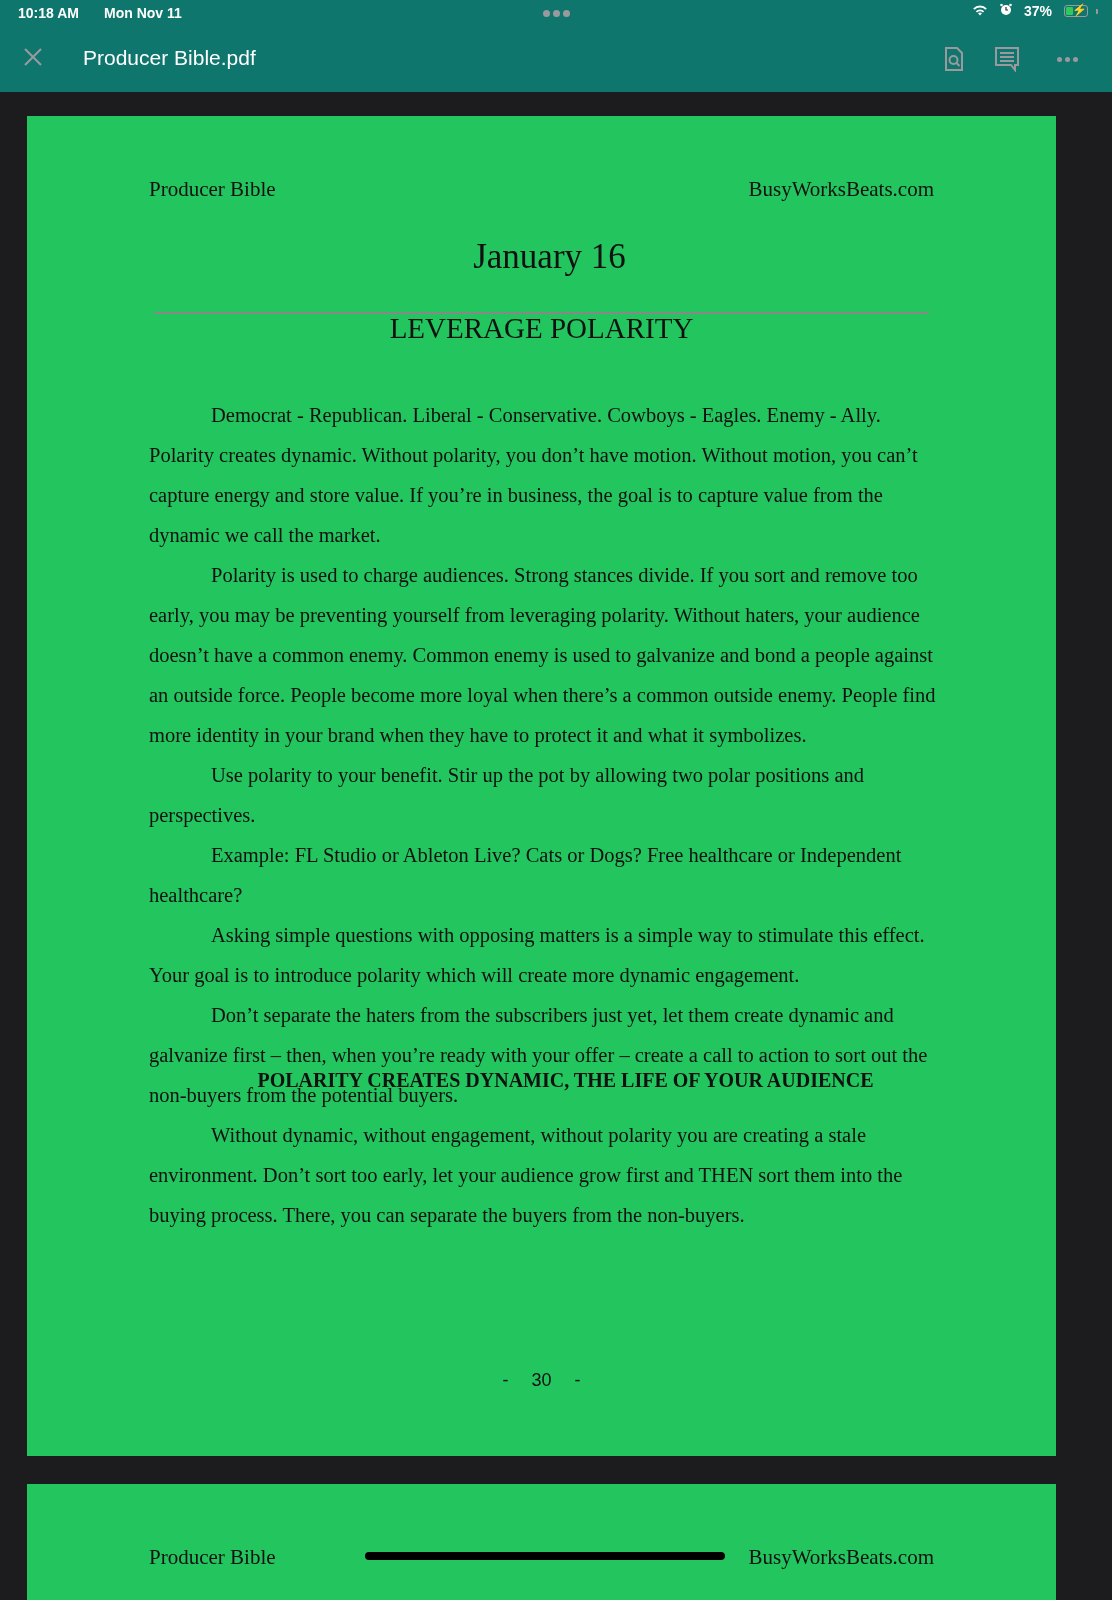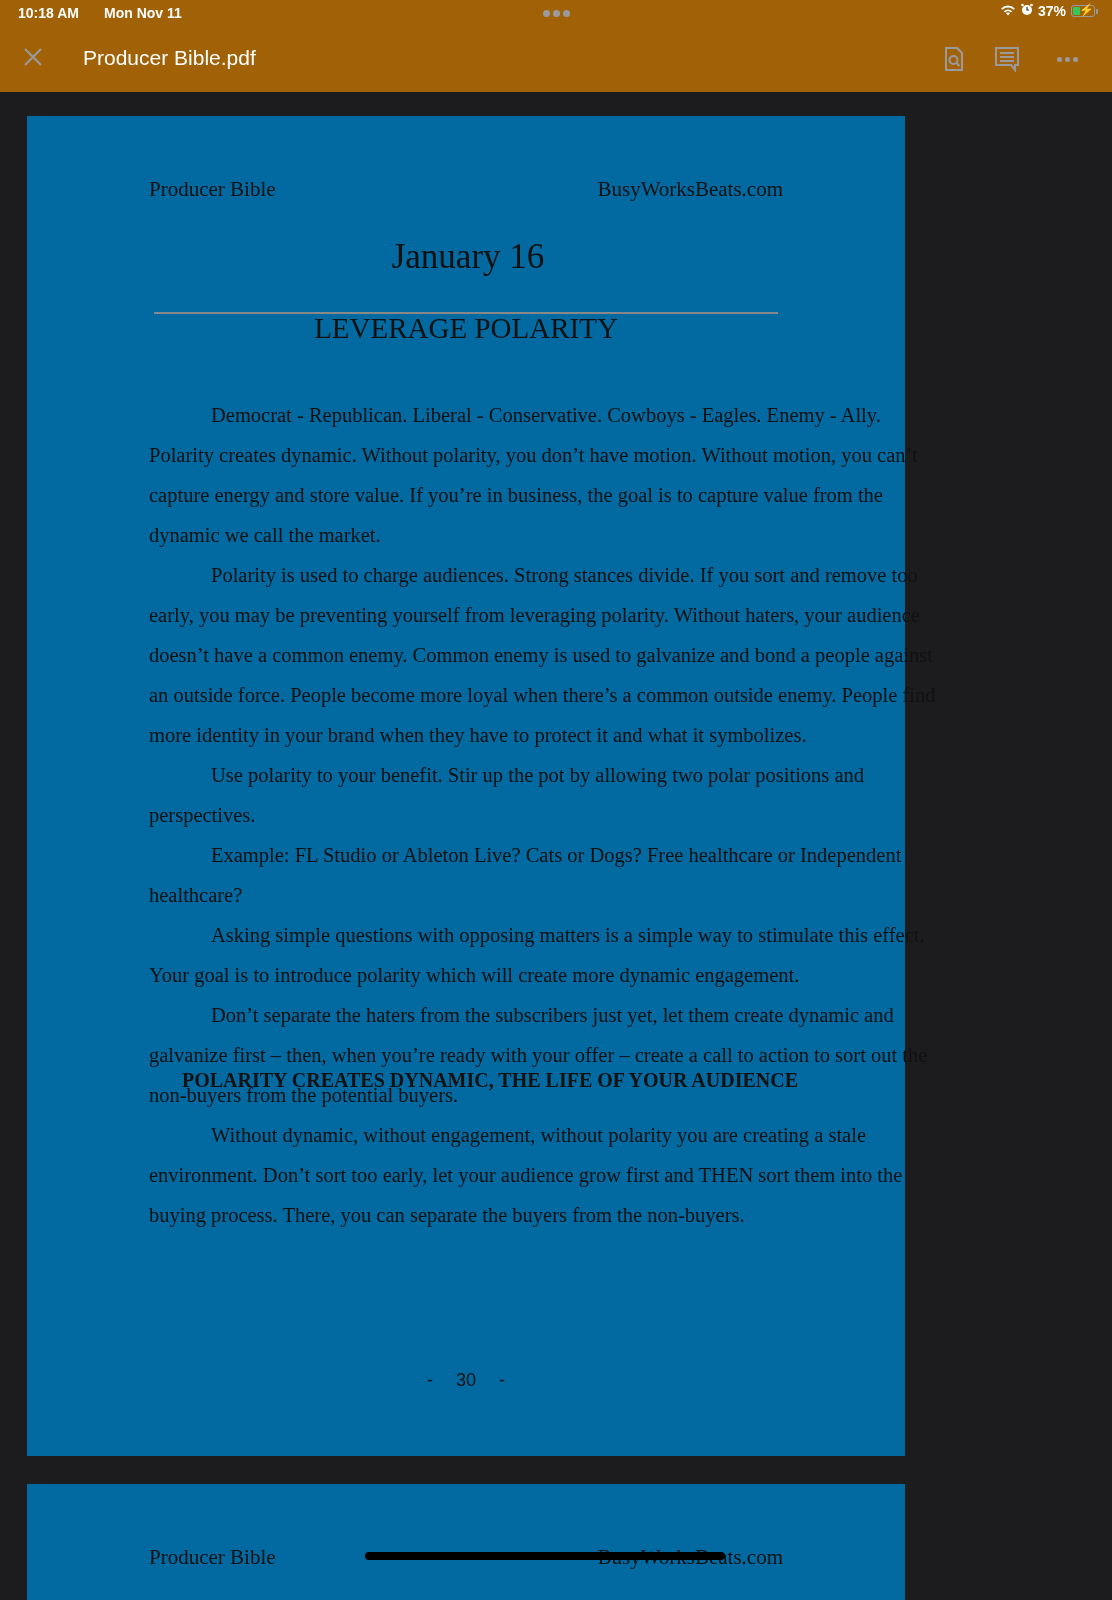--- a/index.html
+++ b/index.html
@@ -3,46 +3,46 @@
 <meta charset="utf-8">
 <style>
   html, body { margin: 0; padding: 0; }
   body {
     width: 1112px; height: 1600px; overflow: hidden;
     background: #1c1c1e; position: relative;
     font-family: "Liberation Sans", sans-serif;
   }
   .topbar {
     position: absolute; left: 0; top: 0; width: 1112px; height: 92px;
-    background: #a16207;
+    background: #0f766e;
   }
   .status-time { position: absolute; left: 18px; top: 5px; color: #fff; font-size: 14px; font-weight: bold; }
   .status-date { position: absolute; left: 94px; top: 5px; color: #fff; font-size: 14px; font-weight: bold; margin-left: 10px; }
   .multitask-dots { position: absolute; left: 543px; top: 10px; display: flex; gap: 3px; }
   .multitask-dots span { width: 7px; height: 7px; border-radius: 50%; background: #9a9a9e; display: block; }
-  .status-right { position: absolute; right: 14px; top: 3px; display: flex; align-items: center; gap: 5px; color: #fff; font-size: 14px; font-weight: bold; }
+  .status-right { position: absolute; right: 14px; top: 3px; display: flex; align-items: center; gap: 12px; color: #fff; font-size: 14px; font-weight: bold; }
   .battery { width: 24px; height: 12px; border: 1.5px solid #9a9a9e; border-radius: 3px; position: relative; display: flex; align-items: center; padding: 1px; box-sizing: border-box; }
   .battery-fill { height: 100%; background: #34c759; border-radius: 1px; }
   .battery-bolt { position: absolute; left: 7px; top: -3px; color: #fff; font-size: 12px; }
   .battery-cap { width: 2px; height: 5px; background: #9a9a9e; border-radius: 0 1px 1px 0; margin-left: -4px; }
   .close-btn { position: absolute; left: 20px; top: 44px; width: 26px; height: 26px; color: #9a9a9e; font-size: 30px; line-height: 26px; text-align: center; cursor: pointer; }
   .doc-title { position: absolute; left: 83px; top: 46px; color: #fff; font-size: 21px; }
   .tool-icon { position: absolute; top: 46px; cursor: pointer; }
   .more-btn { position: absolute; right: 34px; top: 57px; display: flex; gap: 3px; cursor: pointer; }
   .more-btn span { width: 5px; height: 5px; background: #9a9a9e; border-radius: 50%; display: block; }
 
   .page {
-    position: absolute; left: 27px; width: 878px; background: #0369a1;
+    position: absolute; left: 27px; width: 1029px; background: #22c55e;
     font-family: "Liberation Serif", serif; color: #111;
   }
   .page1 { top: 116px; height: 1340px; }
   .page2 { top: 1484px; height: 140px; }
   .hdr-left { position: absolute; left: 122px; top: 61px; font-size: 21px; }
   .hdr-right { position: absolute; right: 122px; top: 61px; font-size: 21px; }
-  .date-title { position: absolute; left: 2px; width: 100%; top: 121px; text-align: center; font-size: 35px; }
+  .date-title { position: absolute; left: 8px; width: 100%; top: 121px; text-align: center; font-size: 35px; }
   .rule { position: absolute; left: 127px; right: 127px; top: 196px; height: 2px; background: #888; }
   .section-title { position: absolute; left: 0; width: 100%; top: 196px; text-align: center; font-size: 29px; }
   .body-text { position: absolute; left: 122px; width: 800px; top: 279px; font-size: 20.5px; line-height: 40px; }
   .body-text p { margin: 0; text-indent: 62px; }
   .closing { position: absolute; left: 0; width: 100%; top: 953px; text-align: center; font-size: 20px; font-weight: bold; padding-left: 24px; }
   .page-num { position: absolute; left: 0; width: 100%; top: 1254px; text-align: center; font-size: 18px; font-family: "Liberation Sans", sans-serif; word-spacing: 18px; }
   .home-indicator { position: absolute; left: 365px; top: 1552px; width: 360px; height: 8px; background: #000; border-radius: 4px; }
 </style>
 </head>
 <body>

